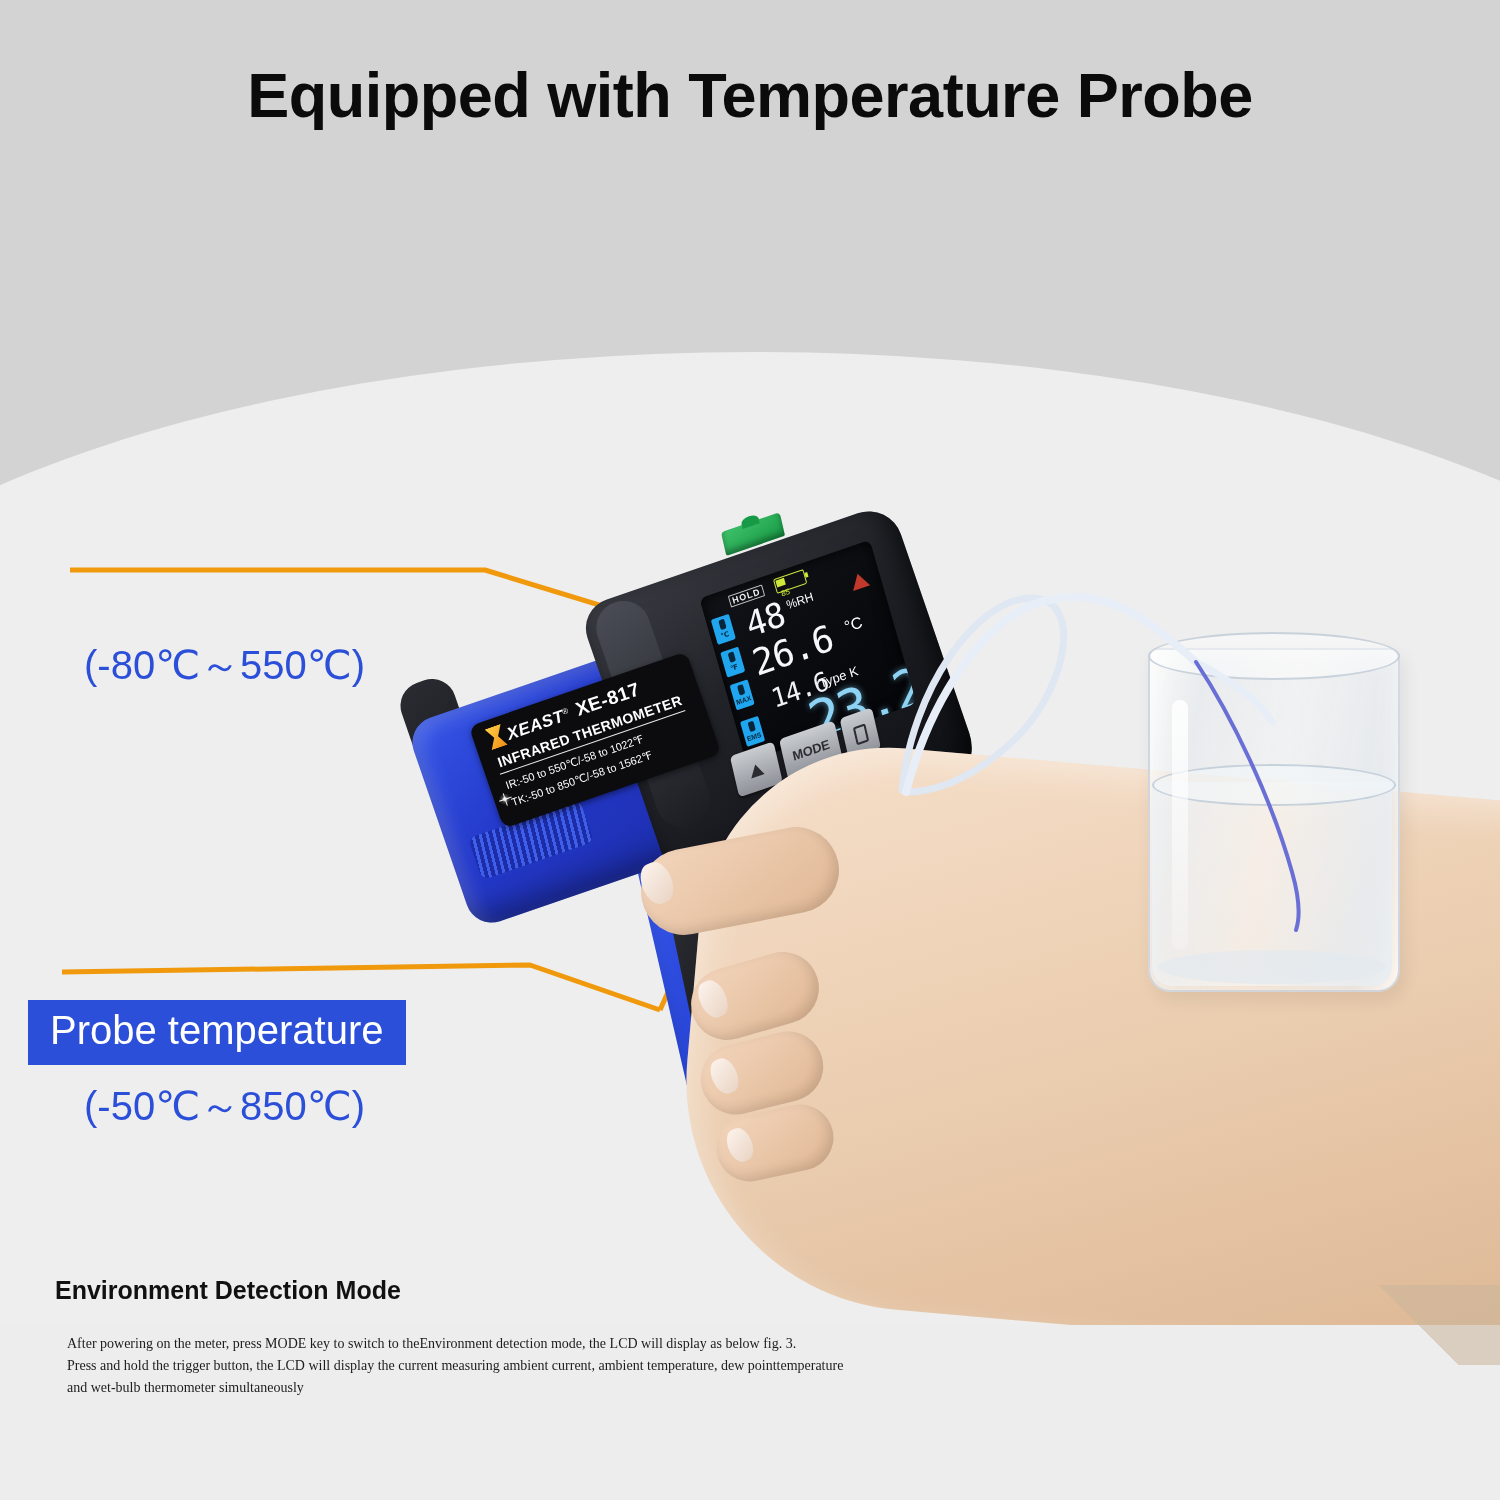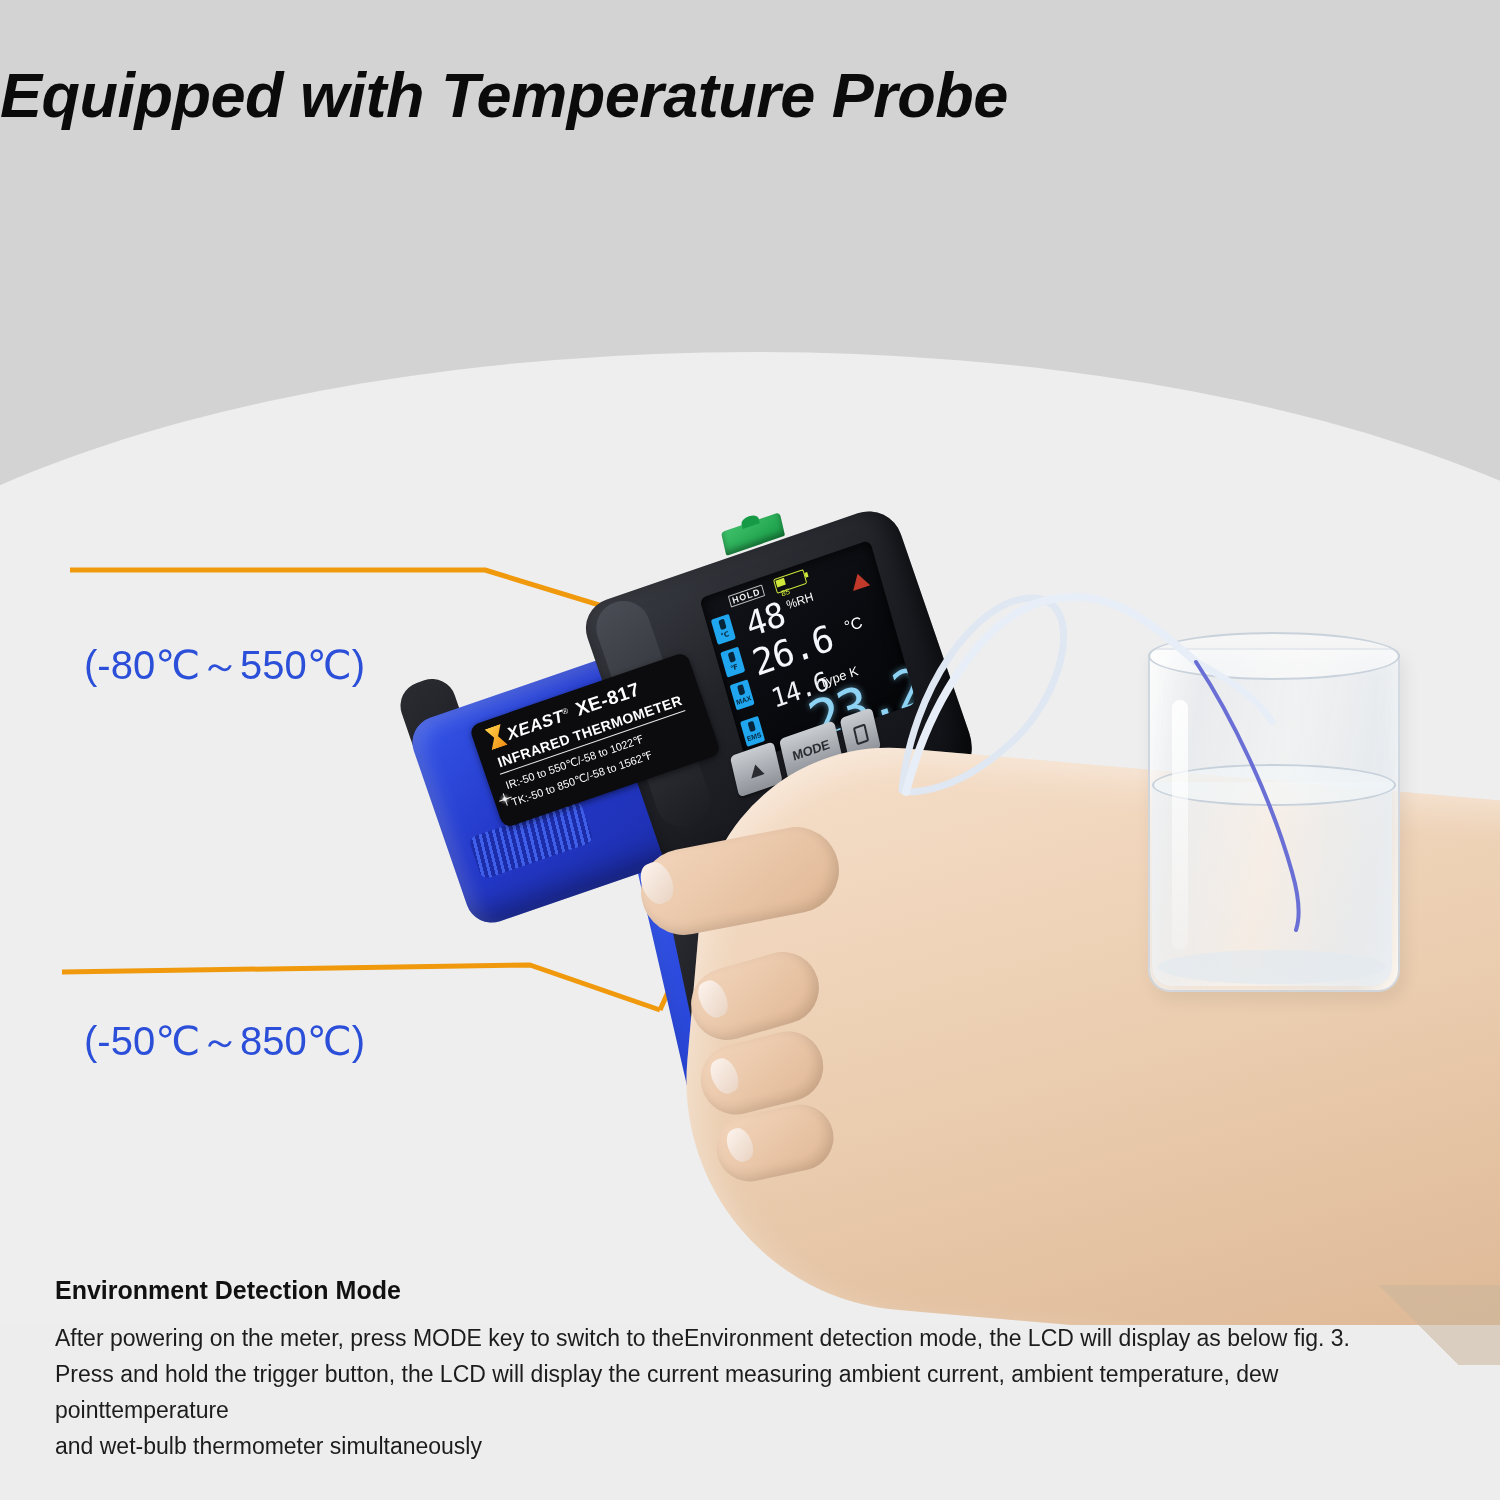--- a/index.html
+++ b/index.html
@@ -21,21 +21,21 @@
     position:absolute;left:0;top:1325px;width:1500px;height:175px;
     background:#ededed;
   }
   #bottom-panel:after{
     content:"";position:absolute;right:0;top:-40px;width:240px;height:80px;
     background:linear-gradient(225deg,#cbb59b 0%,#cbb59b 38%,transparent 38%);
     opacity:.55;
   }
 
   
-  #header{position:absolute;left:0;top:0;width:1500px;text-align:left;font-style:italic;}
+  #header{position:absolute;left:0;top:0;width:1500px;text-align:center;}
   #title{
     margin:0;padding-top:62px;font-size:63px;font-weight:bold;color:#0b0b0b;
     letter-spacing:-.5px;line-height:1.05;
   }
   #subtitle{
     margin:0;padding-top:30px;font-size:35px;color:#242424;line-height:1.46;font-weight:400;
   }
 
   
   .callout{position:absolute;}
@@ -279,21 +279,21 @@
   }
   #glass-shine{
     position:absolute;left:1172px;top:700px;width:16px;height:250px;
     background:linear-gradient(180deg,rgba(255,255,255,.9),rgba(255,255,255,.2));
     border-radius:8px;
   }
 
   
   #bottom-text{position:absolute;left:55px;top:1276px;width:1340px;}
   #env-heading{margin:0;font-size:25px;font-weight:bold;color:#111;}
-  #env-body{margin:0;padding-top:16px;font-size:23px;color:#1c1c1c;line-height:1.56;}
+  #env-body{margin:12px;padding-top:16px;font-size:14px;color:#1c1c1c;line-height:1.56;font-family:Liberation Serif, serif;}
 </style>
 </head>
 <body>
 
 <div class="stage">
 
   <div id="bg-top"></div>
   <div id="table-surface"></div>
 
   <div id="header">
@@ -306,20 +306,21 @@
     <polyline points="660,1010 805,686" fill="none" stroke="#f0990c" stroke-width="5" stroke-linejoin="round"></polyline>
     <circle cx="808" cy="680" r="15" fill="#f0990c"></circle>
     <circle cx="845" cy="659" r="13" fill="#f0990c"></circle>
   </svg>
 
   <div class="callout" id="callout-ir">
     <div class="callout-range">(-80℃～550℃)</div>
   </div>
 
   <div class="callout" id="callout-probe">
+    <div class="callout-chip">Probe temperature</div>
     <div class="callout-range">(-50℃～850℃)</div>
   </div>
 
   <div id="device">
 
     <div id="grip-bottom"></div>
     <div id="grip"></div>
     <div id="grip-seam"></div>
     <div id="grip-neck"></div>
     <div id="trigger-top"></div>

